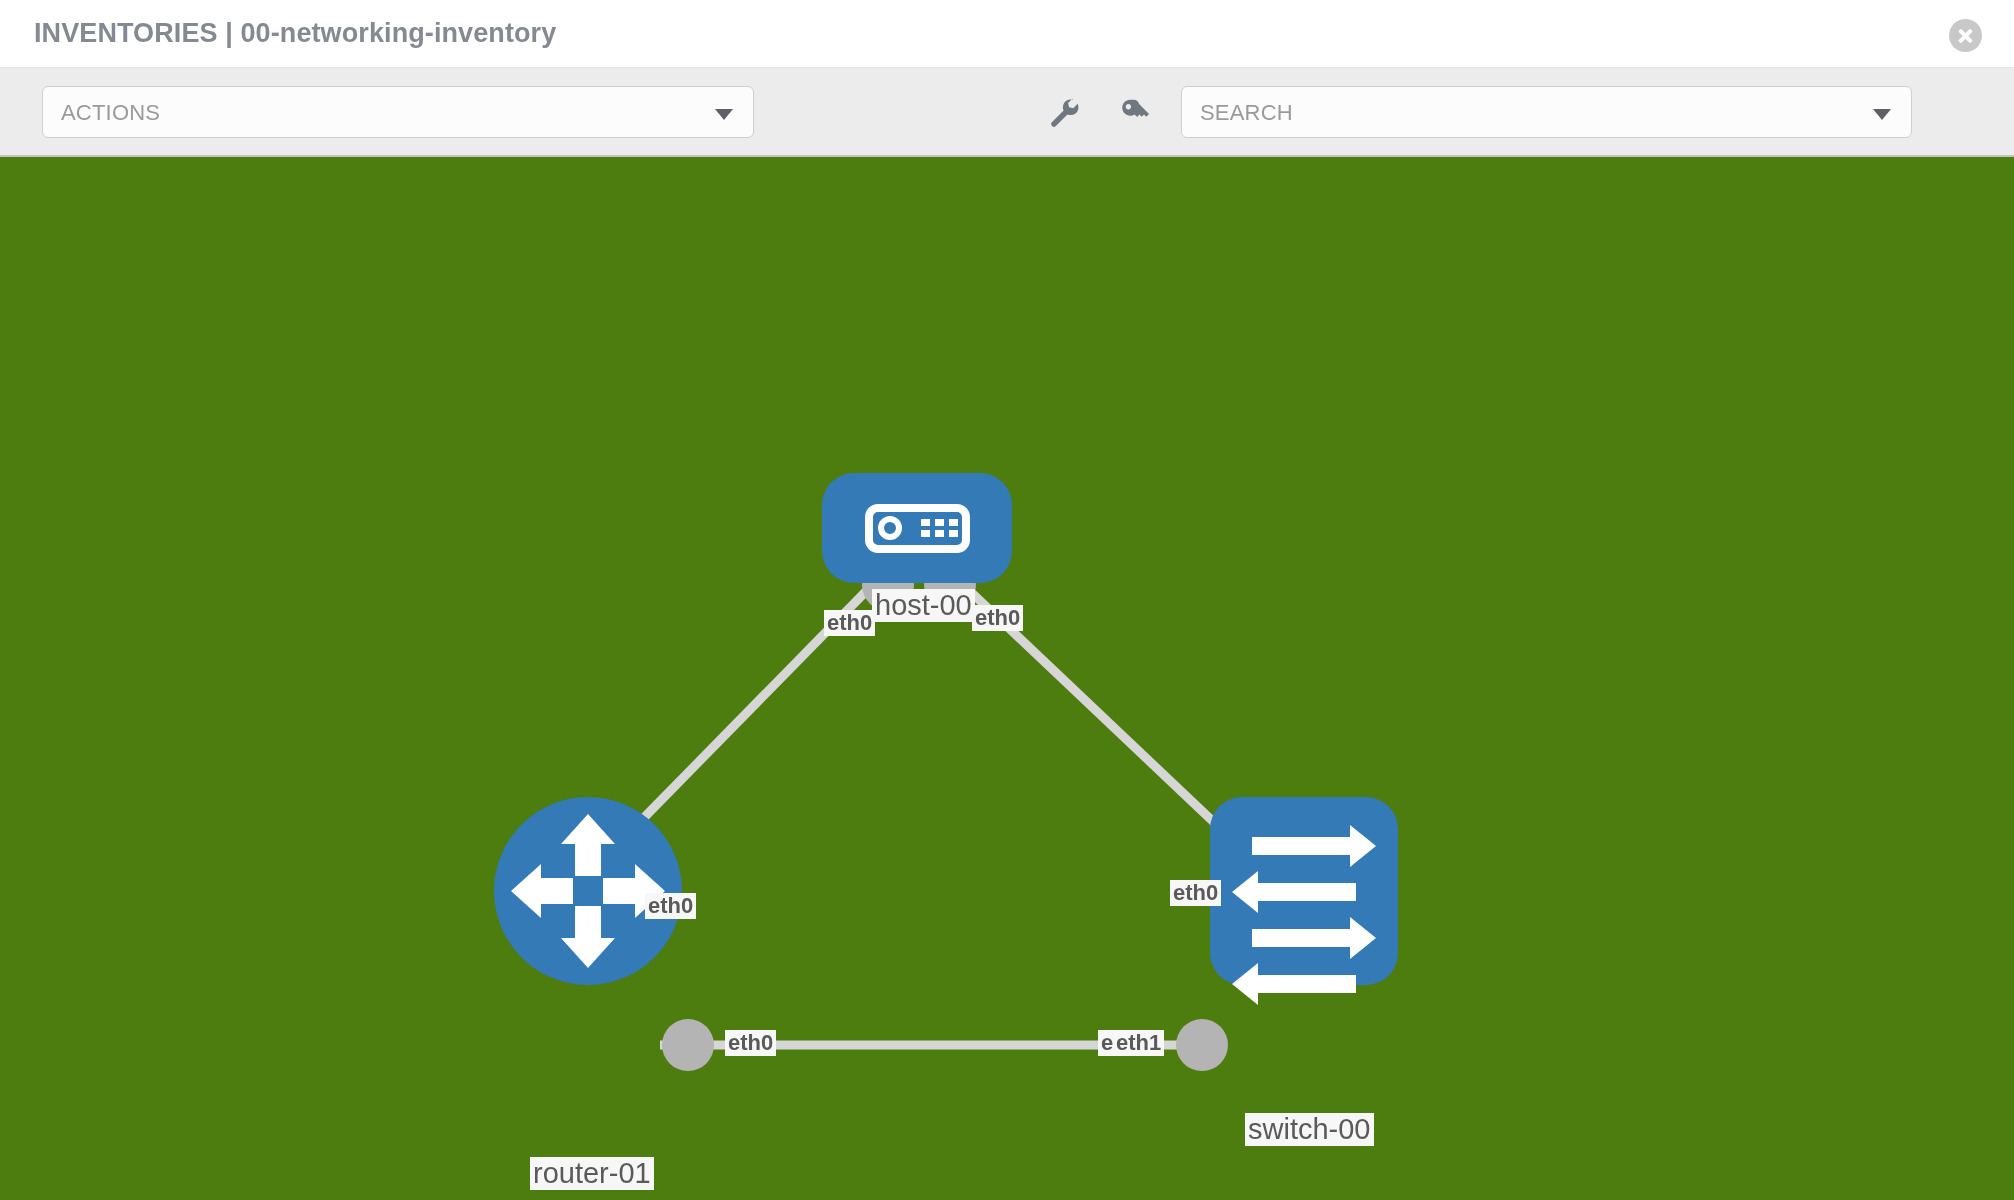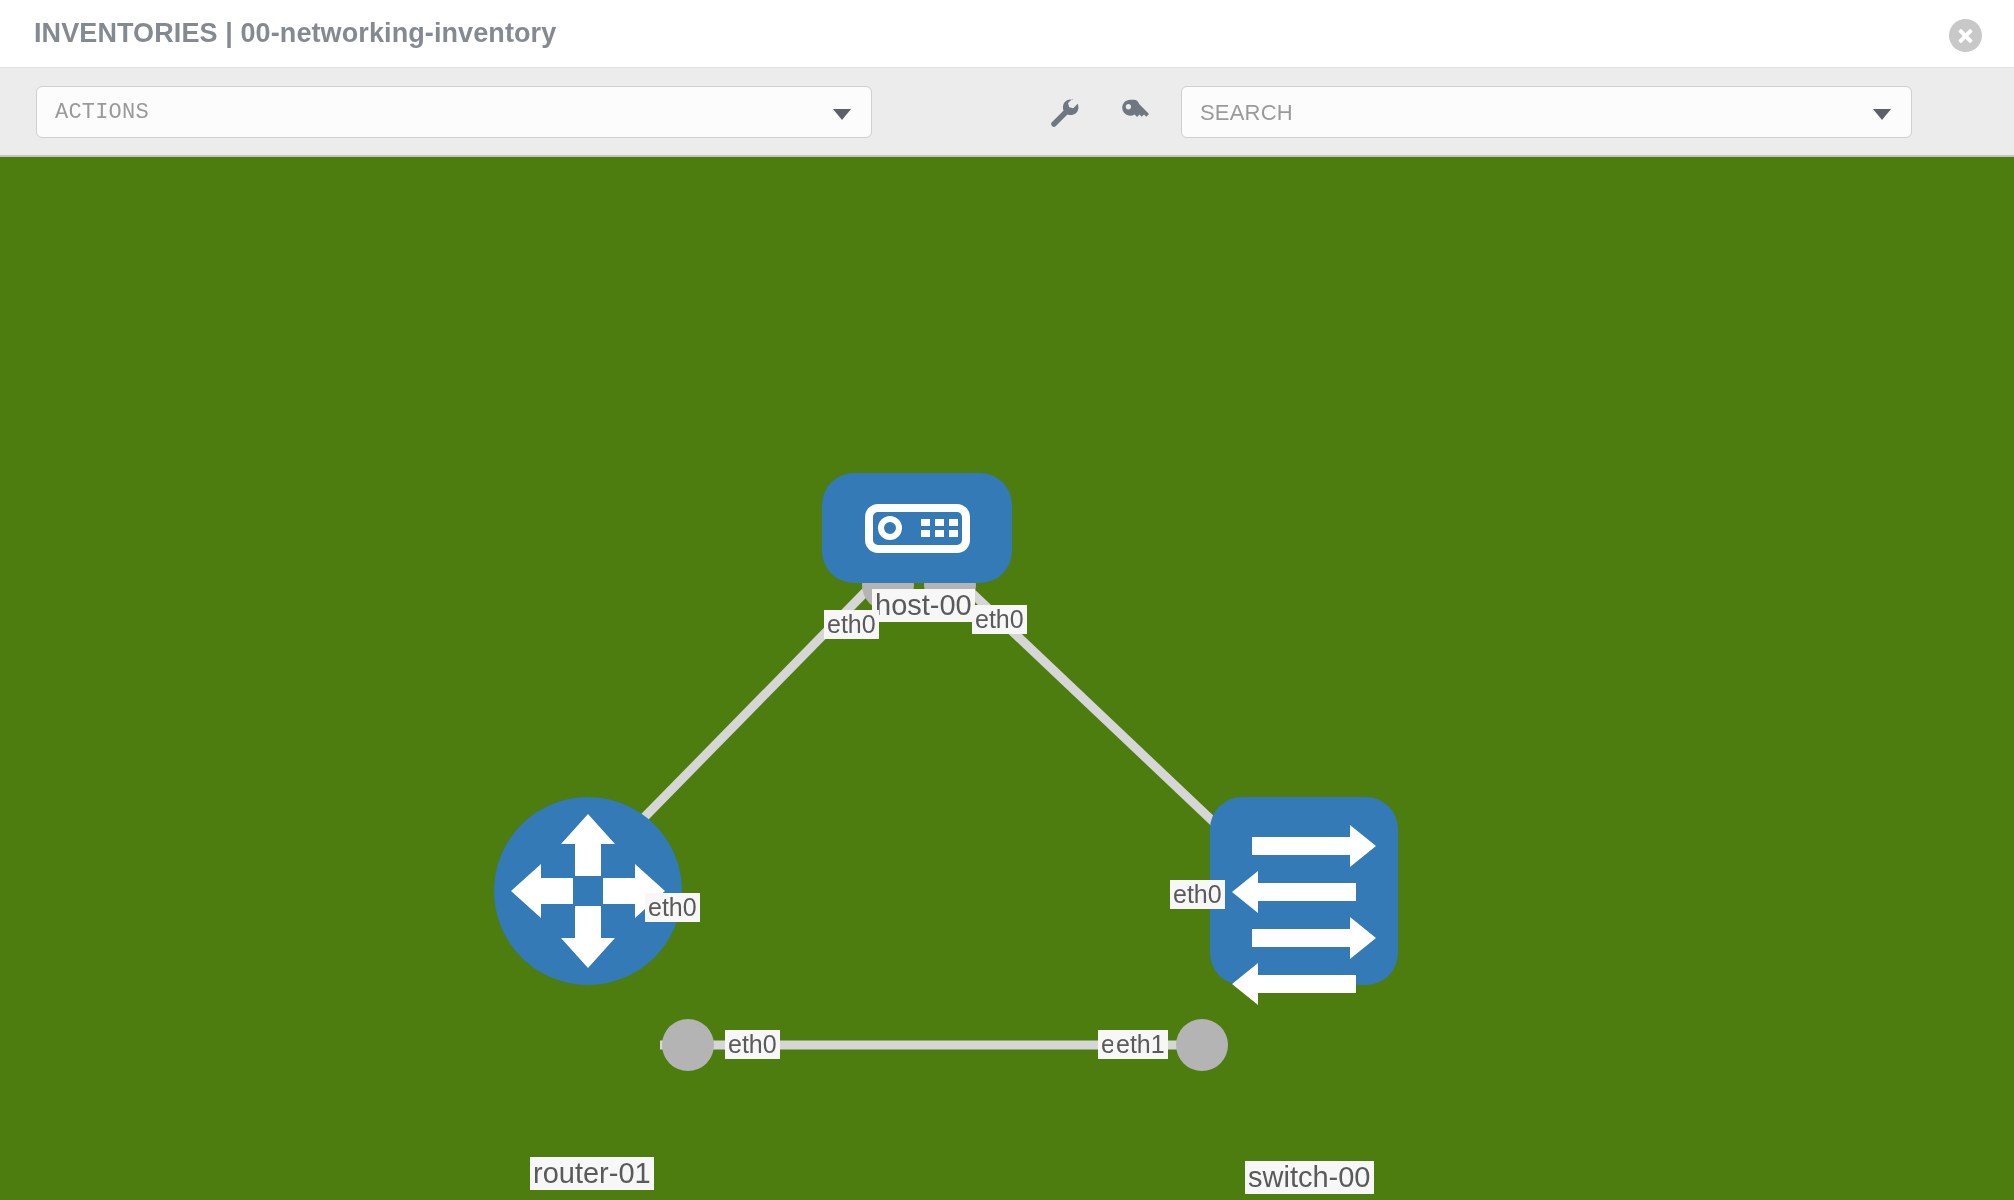--- a/index.html
+++ b/index.html
@@ -71,21 +71,21 @@
     box-sizing: border-box;
   }
   .combo {
     position: absolute;
     height: 52px;
     background: #fcfcfc;
     border: 1px solid #cfcfcf;
     border-radius: 6px;
     box-sizing: border-box;
   }
-  #actions-dropdown { left: 36px; top: 18px; width: 836px; cursor: pointer; font-family: Liberation Mono, monospace; }
+  #actions-dropdown { left: 42px; top: 18px; width: 712px; cursor: pointer; }
   #search-field     { left: 1181px; top: 18px; width: 731px; cursor: text; }
   .combo-label {
     position: absolute;
     left: 18px;
     top: 13px;
     font-size: 22px;
     color: #9a9a9a;
     letter-spacing: 0.2px;
     white-space: nowrap;
   }
@@ -128,21 +128,21 @@
   
   .chip {
     position: absolute;
     background: #f7f7f7;
     color: #5a5a5a;
     white-space: nowrap;
     line-height: 1;
     padding: 2px 3px;
   }
   .node-label { font-size: 29px; }
-  .port-label { font-size: 25px; }
+  .port-label { font-size: 22px; font-weight: bold; }
 </style>
 </head>
 <body>
 
 <div id="app">
 
   <div id="header">
     <div id="page-title">INVENTORIES | 00-networking-inventory</div>
     <div id="close-icon"></div>
   </div>
@@ -227,21 +227,21 @@
 
           <path d="M1252 772 l98 0 0-12 26 21 -26 21 0-12 -98 0 z"></path>
 
           <path d="M1356 818 l-98 0 0-12 -26 21 26 21 0-12 98 0 z"></path>
         </g>
       </g>
     </svg>
 
     <div class="chip node-label" style="left:872px; top:432px;">host-00</div>
     <div class="chip node-label" style="left:530px; top:1000px;">router-01</div>
-    <div class="chip node-label" style="left:1245px; top:956px;margin-top:48px;">switch-00</div>
+    <div class="chip node-label" style="left:1245px; top:956px;">switch-00</div>
 
     <div class="chip port-label" style="left:824px; top:453px;">eth0</div>
     <div class="chip port-label" style="left:972px; top:448px;">eth0</div>
     <div class="chip port-label" style="left:645px; top:736px;">eth0</div>
     <div class="chip port-label" style="left:1170px; top:723px;">eth0</div>
     <div class="chip port-label" style="left:725px; top:873px;">eth0</div>
     <div class="chip port-label" style="left:1098px; top:873px;">eth0</div>
     <div class="chip port-label" style="left:1113px; top:873px;">eth1</div>
 
   </div>

